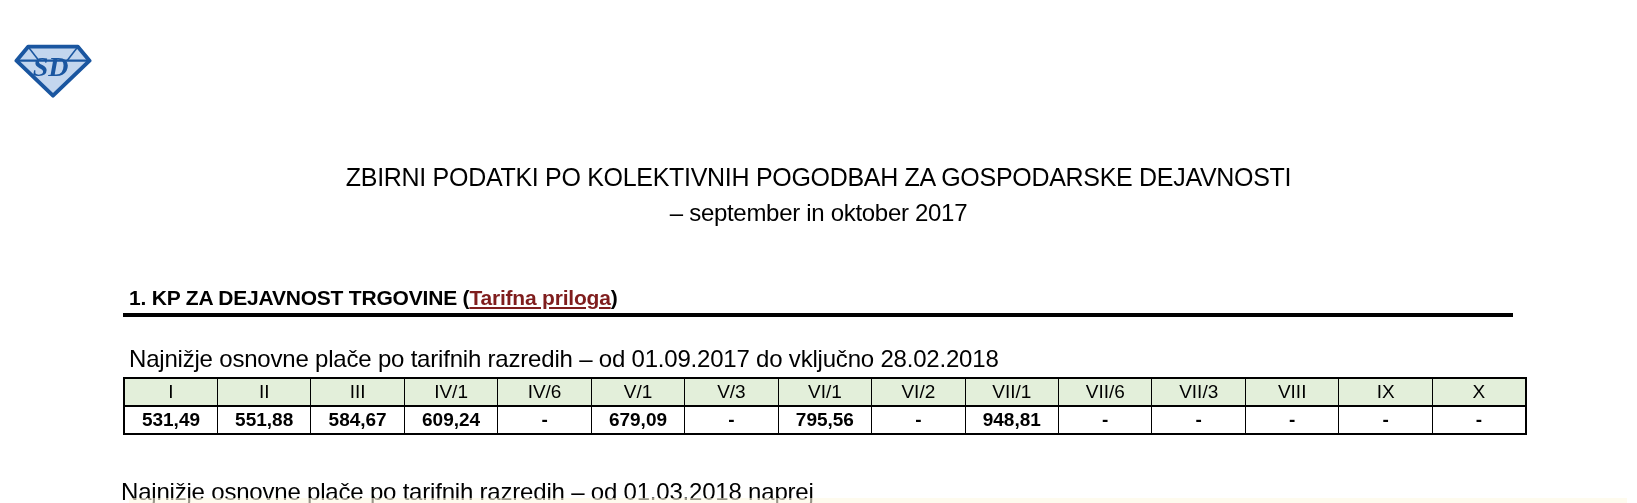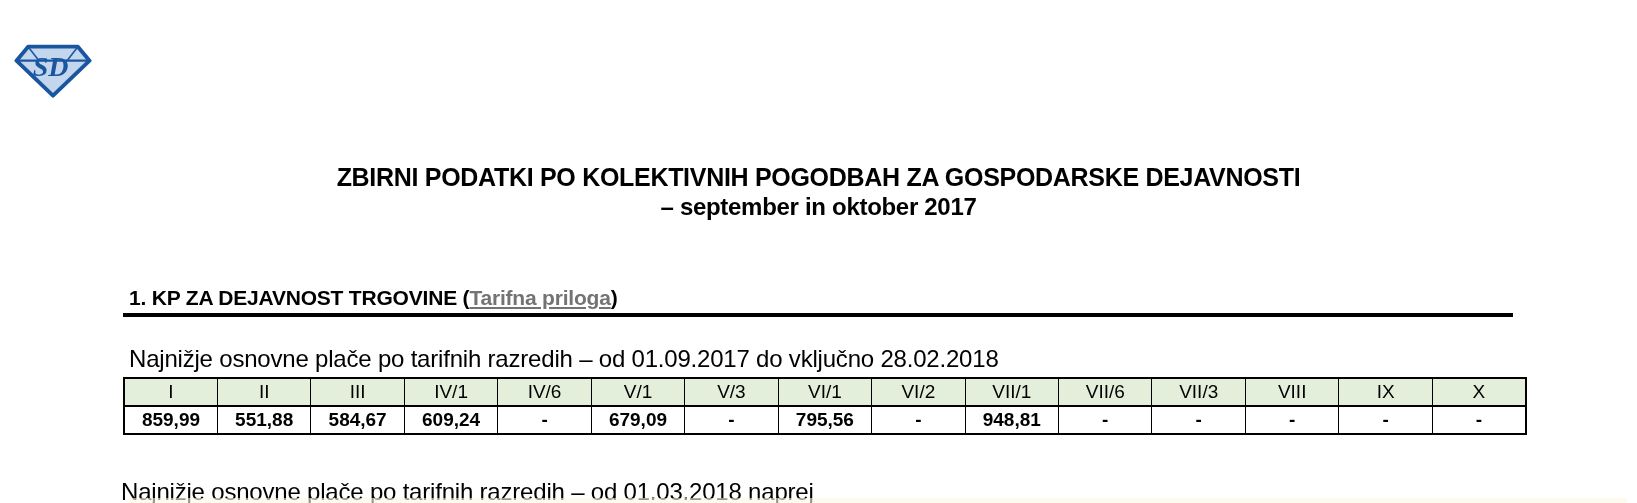--- a/index.html
+++ b/index.html
@@ -12,35 +12,35 @@
     position: relative;
   }
   .abs { position: absolute; }
 
   
   .logo { left: 14px; top: 42px; width: 78px; height: 56px; text-align: right; }
 
   
   .title-wrap { left: 0; top: 162px; width: 1637px; text-align: center; }
   .title-line1 {
-    font-size: 25px; font-weight: 700; letter-spacing: -0.3px;
+    font-size: 25px; font-weight: 400; letter-spacing: -0.3px;
     line-height: 30px;
   }
   .title-line2 {
-    font-size: 24px; font-weight: 700; letter-spacing: -0.3px;
-    line-height: 30px; margin-top: 0;
+    font-size: 24px; font-weight: 400; letter-spacing: -0.3px;
+    line-height: 30px; margin-top: 6px;
   }
 
   
   .section-heading {
     left: 129px; top: 286px; font-size: 21px; font-weight: 700;
     white-space: nowrap; letter-spacing: -0.2px;
   }
   .section-heading a {
-    color: #737373; cursor: pointer;
+    color: #7f1d1d; cursor: pointer;
   }
   .heading-underline {
     left: 123px; top: 313px; width: 1390px; height: 4px; background: #000000;
   }
 
   
   .caption { font-size: 24px; white-space: nowrap; letter-spacing: -0.2px; }
   .caption1 { left: 129px; top: 345px; }
   .caption2 { left: 121px; top: 478px; }
 
@@ -106,21 +106,21 @@
       <th>VII/1</th>
       <th>VII/6</th>
       <th>VII/3</th>
       <th>VIII</th>
       <th>IX</th>
       <th>X</th>
     </tr>
   </thead>
   <tbody>
     <tr>
-      <td>859,99</td>
+      <td>531,49</td>
       <td>551,88</td>
       <td>584,67</td>
       <td>609,24</td>
       <td>-</td>
       <td>679,09</td>
       <td>-</td>
       <td>795,56</td>
       <td>-</td>
       <td>948,81</td>
       <td>-</td>

